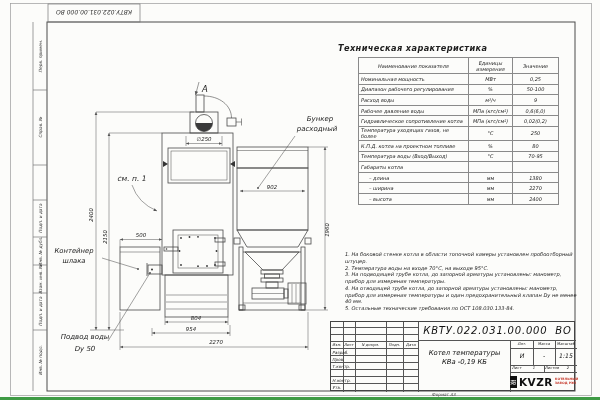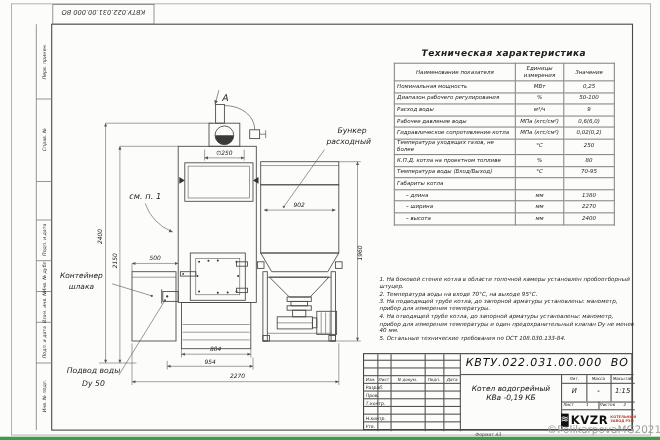--- a/index.html
+++ b/index.html
@@ -1,21 +1,21 @@
 <!DOCTYPE html>
 <html style="--accent_green: #3f9b45; --logo_red: #c63b2e; --line: #4a4a4a;"><head>
 <meta charset="utf-8">
 <style>
   html,body{margin:0;padding:0;background:#fff;}
   .sheet{position:relative;width:600px;height:400px;background:#fcfcfa;overflow:hidden;
          font-family:"DejaVu Sans",sans-serif;color:#222;}
   .sheet svg{position:absolute;left:0;top:0;}
 
   
-  .spec-title{position:absolute;left:358px;top:43px;width:200px;text-align:center;
+  .spec-title{position:absolute;left:338px;top:43px;width:200px;text-align:left;
               font:italic 600 8.2px "DejaVu Sans",sans-serif;letter-spacing:.4px;color:#1d1d1d;}
   table.spec{position:absolute;left:358px;top:57px;width:200px;border-collapse:collapse;
              font:italic 5px "DejaVu Sans",sans-serif;color:#1d1d1d;table-layout:fixed;}
   .spec th,.spec td{border:.6px solid #8a8a8a;padding:.5px 2px;font-weight:normal;overflow:hidden;}
   .spec th{text-align:center;height:14px;}
   .spec td{height:8.6px;text-align:left;}
   .spec td.ctr{text-align:center;}
   .spec td.ind{padding-left:10px;}
 
   
@@ -366,21 +366,21 @@
       <span class="role" style="top:26.5px">Разраб.</span>
       <span class="role" style="top:33.5px">Пров.</span>
       <span class="role" style="top:40.5px">Т.контр.</span>
       <span class="role" style="top:54.5px">Н.контр.</span>
       <span class="role" style="top:61.5px">Утв.</span>
     </div>
 
     <div class="tb-doc">КВТУ.022.031.00.000  ВО</div>
 
     <div class="tb-name">
-      <div>Котел водогрейный</div>
+      <div>Котел температуры</div>
       <div>КВа -0,19  КБ</div>
     </div>
 
     <div class="tb-right">
       <div>
         <i class="ln hl" style="top:7px;left:0;width:66px"></i>
         <i class="ln hl" style="top:24px;left:0;width:66px"></i>
         <i class="ln hl" style="top:31px;left:0;width:66px"></i>
         <i class="ln vl" style="left:22px;top:0;height:24px"></i>
         <i class="ln vl" style="left:44px;top:0;height:24px"></i>
@@ -401,15 +401,14 @@
         <span class="logo-word">KVZR</span>
         <span class="logo-sub">
           <span>КОТЕЛЬНЫЙ</span>
           <span>ЗАВОД РЭП</span>
         </span>
       </div>
     </div>
   </div>
 
   <div class="format-note">Формат А3</div>
-  <div class="watermark">©PolikarpovaMG2021</div>
   <div class="greenbar"></div>
 </div>
 
 </body></html>

